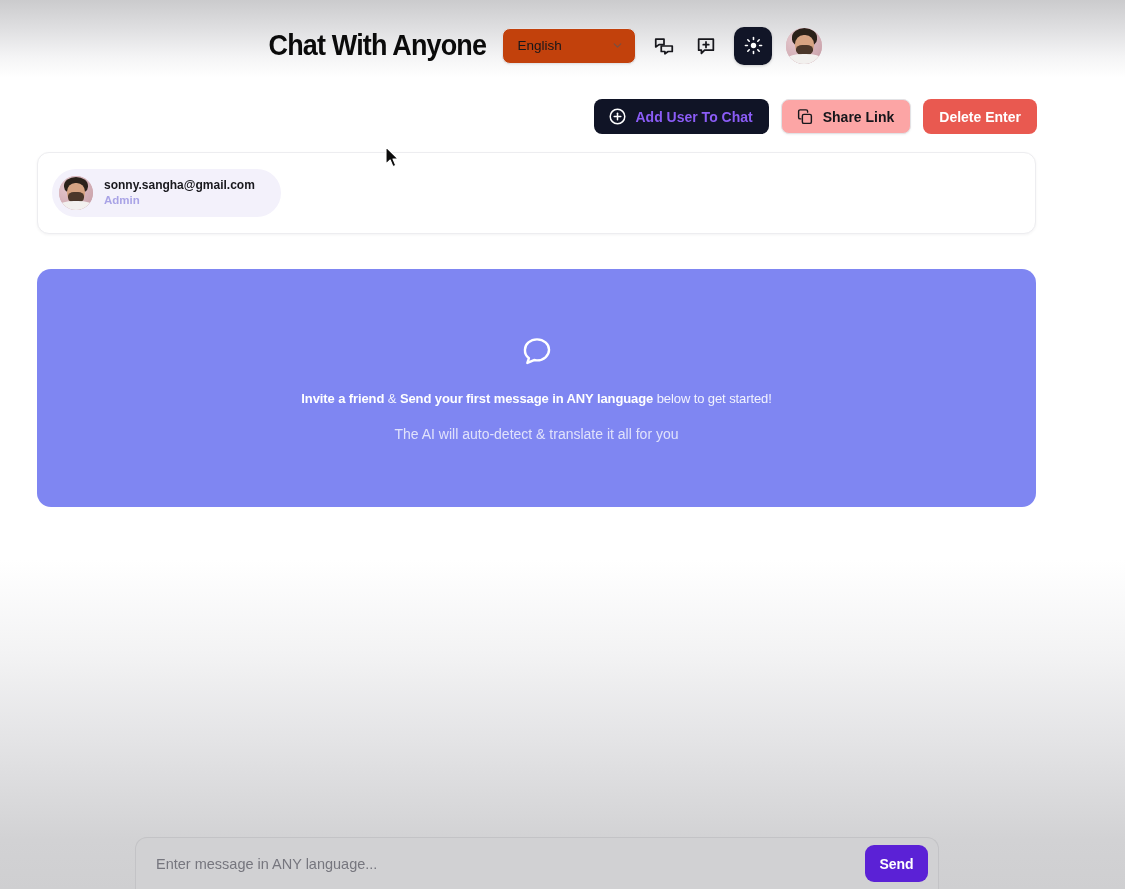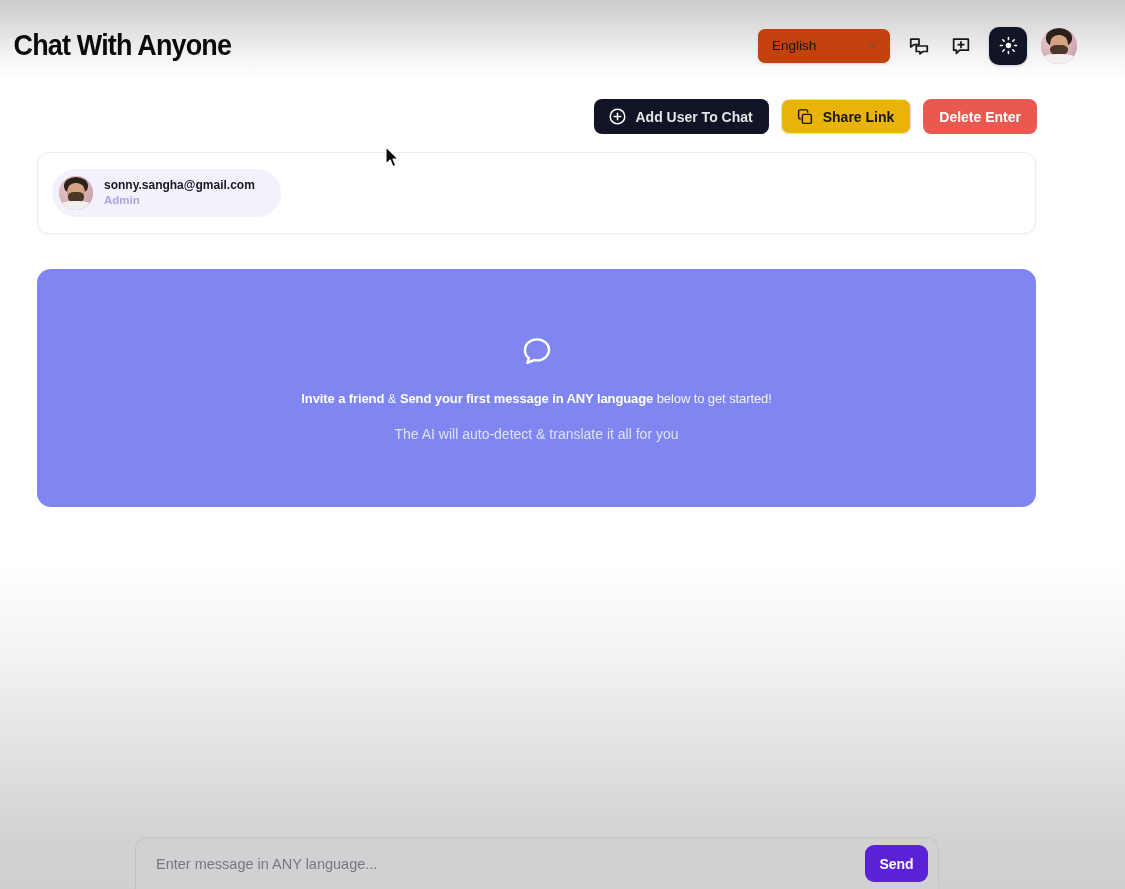--- a/index.html
+++ b/index.html
@@ -31,21 +31,21 @@
     background: linear-gradient(to bottom, #ffffff 0%, #f3f3f4 28%, #e2e2e4 58%, #d2d2d4 85%, #cfcfd1 100%);
   }
 
   
   .header {
     position: absolute;
     left: 0; top: 0;
     width: 1125px; height: 75px;
     display: flex;
     align-items: center;
-    justify-content: space-between;
+    justify-content: center;
     padding: 16px 48px 0 8px;
     z-index: 5;
   }
 
   .brand {
     font-family: "Liberation Sans", sans-serif;
     font-size: 29px;
     font-weight: 700;
     letter-spacing: -0.9px;
     color: #0a0a0a;
@@ -151,23 +151,23 @@
     gap: 9px;
     border-radius: 8px;
     font-size: 14px;
     font-weight: 700;
     cursor: pointer;
     border: none;
     padding: 0 16px;
     white-space: nowrap;
     font-family: "Liberation Sans", sans-serif;
   }
-  .btn-dark { background: #101426; color: #e5e5e5; padding-left: 14px; }
+  .btn-dark { background: #101426; color: #8b5cf6; padding-left: 14px; }
   .btn-light {
-    background: #eab308; color: #15151a;
+    background: #fca5a5; color: #15151a;
     border: 1px solid #e2e2e5;
     box-shadow: 0 1px 2px rgba(0,0,0,0.05);
     padding-left: 14px;
   }
   .btn-danger { background: #e95950; color: #ffffff; }
 
   
   .members-card {
     position: absolute;
     left: 37px; top: 152px;

